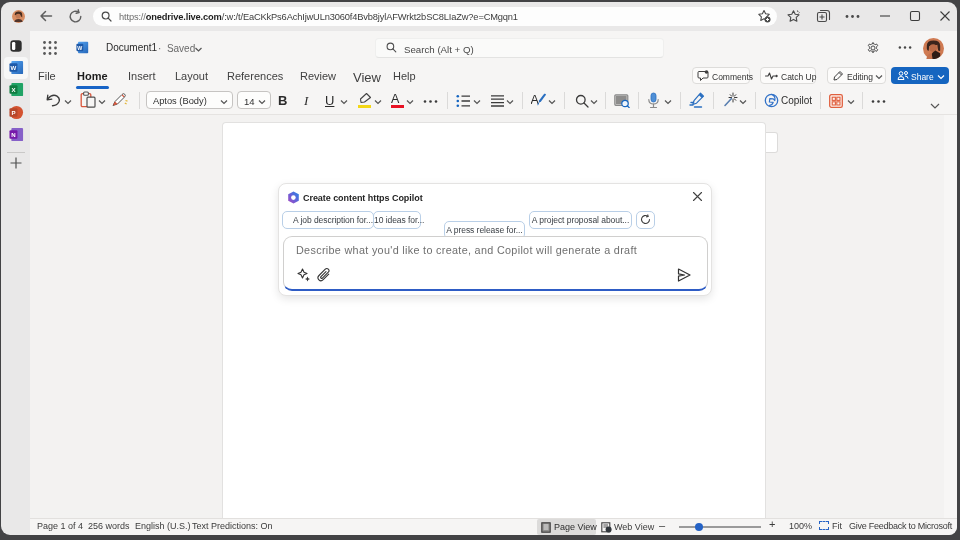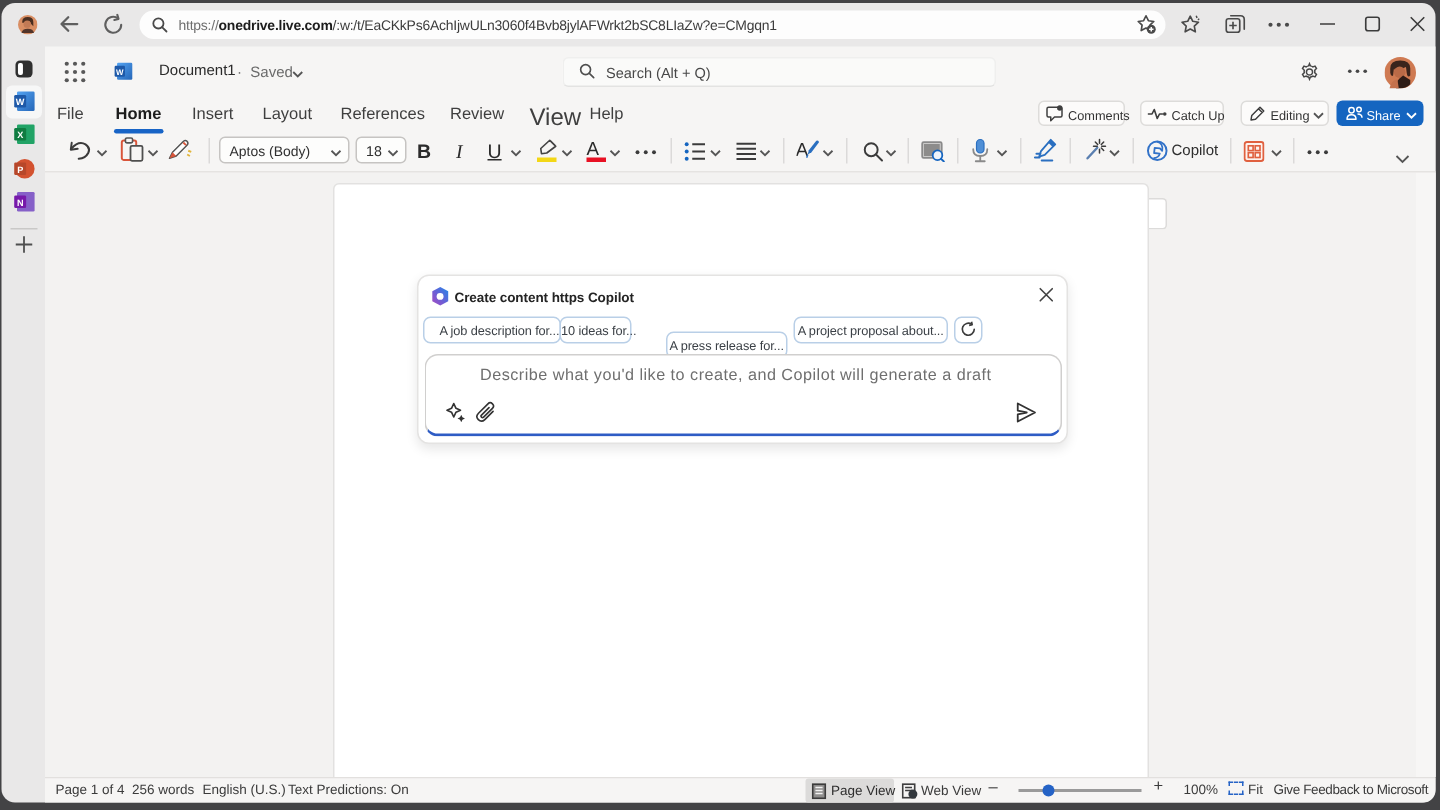--- a/index.html
+++ b/index.html
@@ -159,21 +159,21 @@
     <path d="M13 13 L18 16 L18 19 Q15 22 10 22 L8 22 Q8 17 10.5 15 Z" fill="#2e1c16"></path>
     <path d="M3.5 22 Q4.5 16.5 9 15.5 L10 22 Z" fill="#c4714c"></path>
   </svg>
 
 <div class="t" style="left:38px;top:70px;font-size:11px;color:#3f3f3f;">File</div>
 <div class="t" style="left:77px;top:70px;font-size:11px;color:#1d1d1d;font-weight:bold;">Home</div>
 <div class="t" style="left:128px;top:70px;font-size:11px;color:#3f3f3f;">Insert</div>
 <div class="t" style="left:175px;top:70px;font-size:11px;color:#3f3f3f;">Layout</div>
 <div class="t" style="left:227px;top:70px;font-size:11px;color:#3f3f3f;">References</div>
 <div class="t" style="left:300px;top:70px;font-size:11px;color:#3f3f3f;">Review</div>
-<div class="t" style="left:353px;top:70px;font-size:16px;color:#3f3f3f;">View</div>
+<div class="t" style="left:353px;top:70px;font-size:13px;color:#3f3f3f;">View</div>
 <div class="t" style="left:393px;top:70px;font-size:11px;color:#3f3f3f;">Help</div>
 <div class="abs" style="left:76px;top:86px;width:33px;height:2.5px;background:#1864c6;border-radius:2px;"></div>
 
 <div class="abs" style="left:692px;top:67px;width:58px;height:17px;border:1px solid #dddcda;border-radius:4px;background:#fcfbfa;"></div>
 <svg class="abs" style="left:697px;top:70px" width="12" height="12" viewBox="0 0 12 12">
     <path d="M2 1.5 H10 Q11 1.5 11 2.5 V7 Q11 8 10 8 H6 L3.5 10.5 V8 H2 Q1 8 1 7 V2.5 Q1 1.5 2 1.5 Z" stroke="#3f3f3f" stroke-width="1" fill="none" stroke-linejoin="round"></path>
     <circle cx="9.5" cy="2" r="1.8" fill="#3f3f3f"></circle>
   </svg>
 <div class="t" style="left:712px;top:71.5px;font-size:8.5px;color:#333;">Comments</div>
 <div class="abs" style="left:760px;top:67px;width:56px;height:17px;border:1px solid #dddcda;border-radius:4px;background:#fcfbfa;"></div>
@@ -224,21 +224,21 @@
     <path d="M10.2 3 L12 4.8" stroke="#d9553a" stroke-width="1.2"></path>
     <path d="M13.5 8.5 L15.5 9.2 M12.8 11 L14.6 12" stroke="#e2b53b" stroke-width="1.3"></path>
   </svg>
 <div class="sep" style="left:139px;top:92px;height:17px;"></div>
 <div class="abs" style="left:146px;top:91px;width:87px;height:18px;border:1px solid #c6c4c2;border-radius:4px;background:#fdfdfc;"></div>
 <div class="t" style="left:153px;top:95.5px;font-size:9.3px;color:#303030;">Aptos (Body)</div>
 <svg class="abs" style="left:220px;top:98px" width="8" height="8" viewBox="0 0 8 8">
     <path d="M1 2.5 L4 5.5 L7 2.5" class="chev"></path>
   </svg>
 <div class="abs" style="left:237px;top:91px;width:34px;height:18px;border:1px solid #c6c4c2;border-radius:4px;background:#fdfdfc;"></div>
-<div class="t" style="left:244px;top:95.5px;font-size:9.5px;color:#303030;">18</div>
+<div class="t" style="left:244px;top:95.5px;font-size:9.5px;color:#303030;">14</div>
 <svg class="abs" style="left:258px;top:98px" width="8" height="8" viewBox="0 0 8 8">
     <path d="M1 2.5 L4 5.5 L7 2.5" class="chev"></path>
   </svg>
 <div class="t" style="left:278px;top:93px;font-size:13px;color:#2b2b2b;font-weight:bold;">B</div>
 <div class="t" style="left:304px;top:93px;font-size:13px;color:#2b2b2b;font-style:italic;font-family:'Liberation Serif',serif;">I</div>
 <div class="t" style="left:325px;top:93px;font-size:13px;color:#2b2b2b;text-decoration:underline;">U</div>
 <svg class="abs" style="left:340px;top:98px" width="8" height="8" viewBox="0 0 8 8">
     <path d="M1 2.5 L4 5.5 L7 2.5" class="chev"></path>
   </svg>
 <svg class="abs" style="left:357px;top:92px" width="16" height="16" viewBox="0 0 16 16">
@@ -372,21 +372,21 @@
 <div class="chip" style="left:282px;top:211px;width:92px;text-align:right;">A job description for...</div>
 <div class="chip" style="left:373px;top:211px;width:48px;">10 ideas for...</div>
 <div class="chip" style="left:444px;top:211px;width:81px;margin-top:10px;">A press release for...</div>
 <div class="chip" style="left:529px;top:211px;width:103px;">A project proposal about...</div>
 <div class="abs" style="left:636px;top:211px;width:19px;height:18px;border:1px solid #b9cfe7;border-radius:5px;background:#fff;"></div>
 <svg class="abs" style="left:640px;top:214px" width="11" height="11" viewBox="0 0 11 11">
     <path d="M9.5 5.5 A4 4 0 1 1 7.8 2.2" stroke="#3b3b3b" stroke-width="1.1" fill="none" stroke-linecap="round"></path>
     <path d="M7.7 0.5 L8.1 2.5 L6.1 2.9" stroke="#3b3b3b" stroke-width="1.1" fill="none" stroke-linejoin="round"></path>
   </svg>
 <div class="abs" style="left:283px;top:236px;width:425px;height:55px;background:#fff;border:1px solid #d0cfce;border-bottom:2.5px solid #2e5cc5;border-radius:9px;"></div>
-<div class="t" style="left:296px;top:244px;font-size:10.8px;color:#6f6f6f;letter-spacing:0.32px;margin-left:24px;">Describe what you'd like to create, and Copilot will generate a draft</div>
+<div class="t" style="left:296px;top:244px;font-size:10.8px;color:#6f6f6f;letter-spacing:0.32px;">Describe what you'd like to create, and Copilot will generate a draft</div>
 <svg class="abs" style="left:297px;top:268px" width="14" height="14" viewBox="0 0 14 14">
     <path d="M5.5 1 L7 4.2 L10 5.5 L7 6.8 L5.5 10 L4 6.8 L1 5.5 L4 4.2 Z" stroke="#333" stroke-width="1.1" fill="none" stroke-linejoin="round"></path>
     <path d="M10.5 8.5 L11.3 10.2 L13 11 L11.3 11.8 L10.5 13.5 L9.7 11.8 L8 11 L9.7 10.2 Z" fill="#333"></path>
   </svg>
 <svg class="abs" style="left:317px;top:267px" width="15" height="16" viewBox="0 0 15 16">
     <path d="M11.7 7.2 L6.2 12.7 Q4 14.9 1.9 12.8 Q-0.2 10.7 2 8.5 L8.3 2.2 Q9.8 0.7 11.3 2.2 Q12.8 3.7 11.3 5.2 L5.4 11.1 Q4.7 11.8 4 11.1 Q3.3 10.4 4 9.7 L9 4.7" stroke="#333" stroke-width="1.1" fill="none" stroke-linecap="round"></path>
   </svg>
 <svg class="abs" style="left:676px;top:267px" width="16" height="16" viewBox="0 0 16 16">
     <path d="M2.5 2 L14 8 L2.5 14 L2.5 9.2 L8.5 8 L2.5 6.8 Z" stroke="#333" stroke-width="1.2" fill="none" stroke-linejoin="round"></path>
   </svg>

